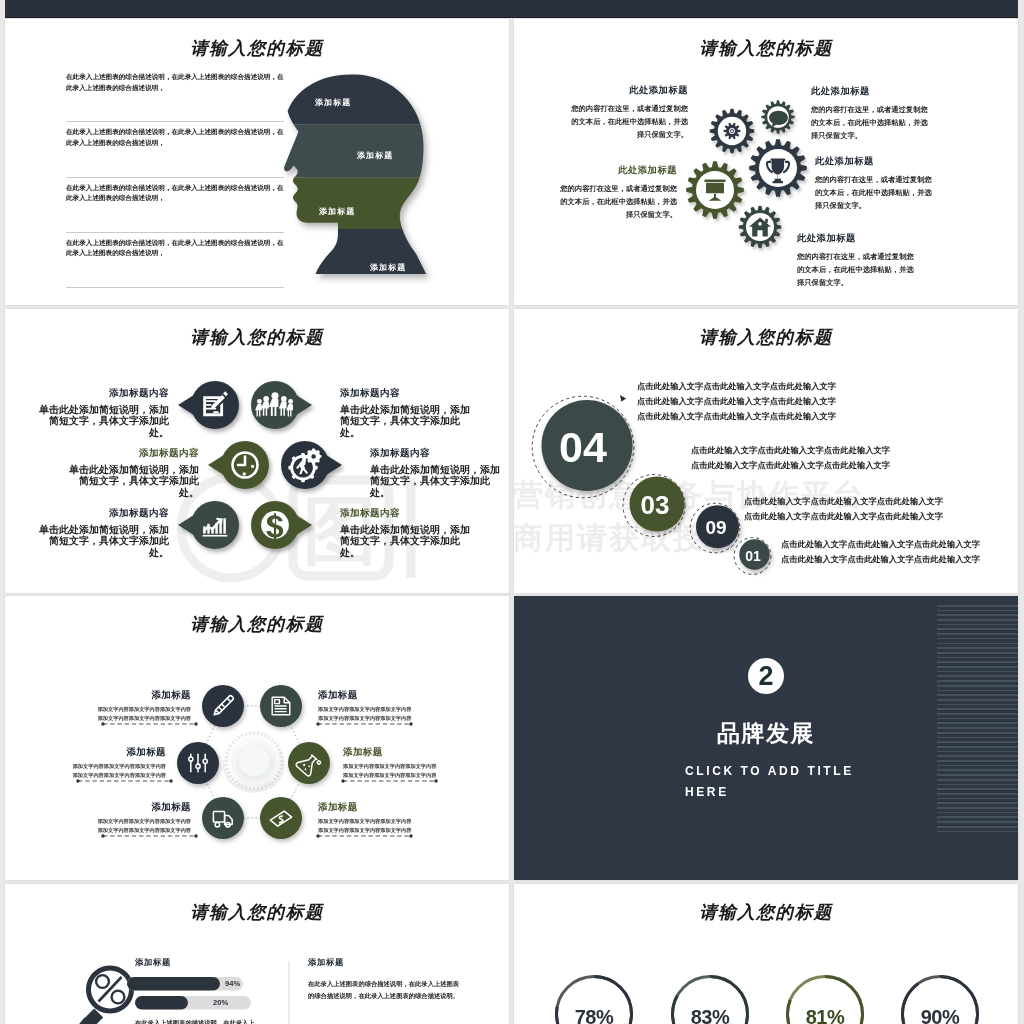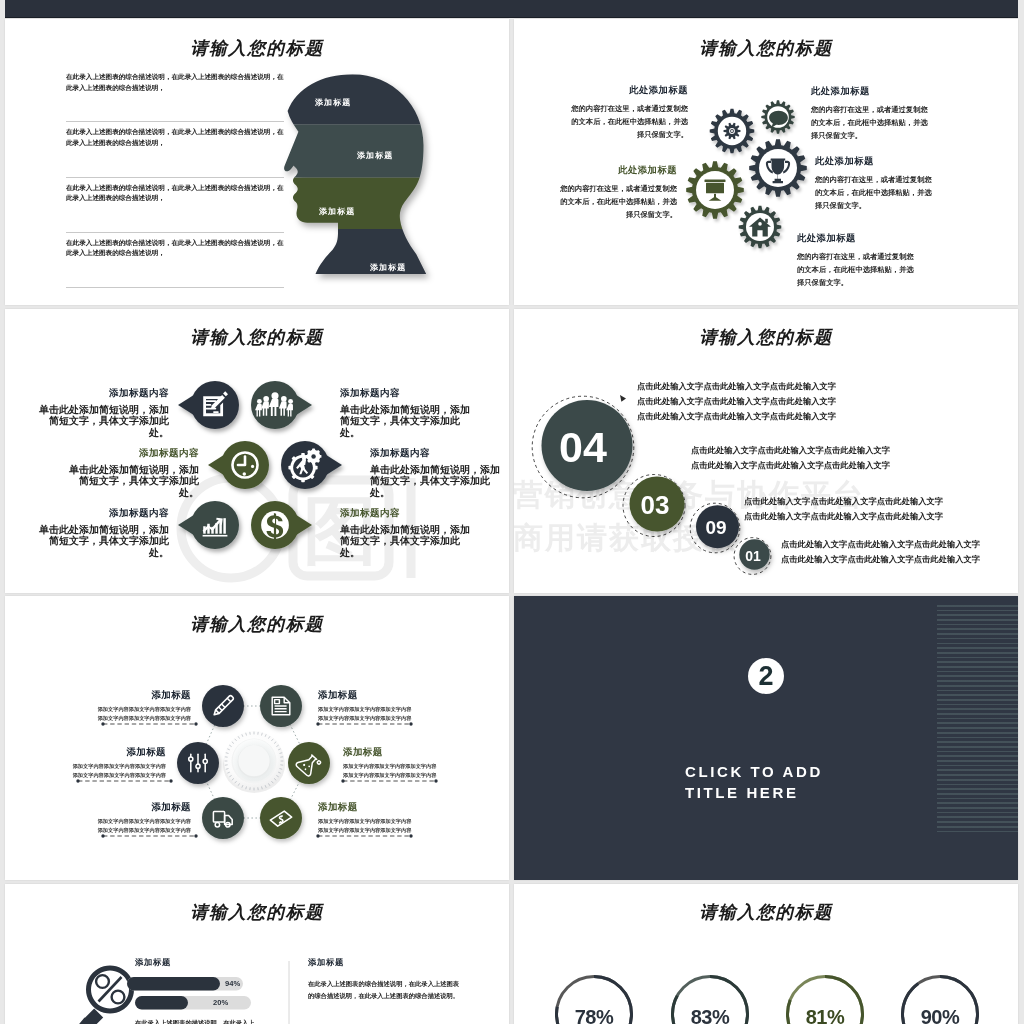--- a/index.html
+++ b/index.html
@@ -135,21 +135,21 @@
   .s7-h1{left:303px;top:73px;}
   .s7-pct{position:absolute;font-size:7.6px;font-weight:700;color:#2b333d;
           font-family:"Liberation Sans",sans-serif;}
   .s7-p0{left:220px;top:95px;}
   .s7-p1{left:188px;top:114px;padding-left:20px;}
   .s7-body{position:absolute;font-size:6.3px;line-height:12.4px;color:#222;font-weight:700;}
   .s7-bl{left:130px;top:133px;width:124px;}
   .s7-br{left:303px;top:94px;width:152px;}
 
   .s6-en{position:absolute;left:171px;top:165px;width:196px;
-    color:#fff;font-size:15px;font-weight:700;letter-spacing:2.6px;line-height:21px;}
+    color:#fff;font-size:12px;font-weight:700;letter-spacing:2.6px;line-height:21px;}
 </style>
 </head>
 <body>
 
 <div class="grid">
   <div class="prev-band"></div>
   <div class="slide c0 r0">
     <div class="title t1">请输入您的标题</div>
     <div class="s1-rows">
       <div class="s1-row">
@@ -661,20 +661,21 @@
     <div class="s5-blk s5-b5">
       <div class="s5-h">添加标题</div>
       <div class="s5-p">添加文字内容添加文字内容添加文字内容添加文字内容添加文字内容添加文字内容</div>
     </div>
   </div>
   <div class="slide c1 r2 s6">
     <div class="s6-stripes"></div>
     <div class="s6-badge">
       <span>2</span>
     </div>
+    <div class="s6-cn">品牌发展</div>
     <div class="s6-en">CLICK TO ADD TITLE HERE</div>
   </div>
   <div class="slide c0 r3">
     <div class="title t2">请输入您的标题</div>
     <svg class="s7-svg" viewBox="0 0 504 287" width="504" height="287">
       <g fill="#2b333d" fill-rule="evenodd">
         <path d="M105 81.5 a24 24 0 1 1 -0.01 0 z M105 86.5 a19 19 0 1 0 0.01 0 z"></path>
         <path d="M89.2 124.5 l9.0 9.0 l-10.0 10.0 l-9.0 -9.0 z"></path>
         <path d="M79.5 133.5 l9.5 9.5 l-13.5 16.5 a6.4 6.4 0 0 1 -9.6 -9.6 z"></path>
       </g>

